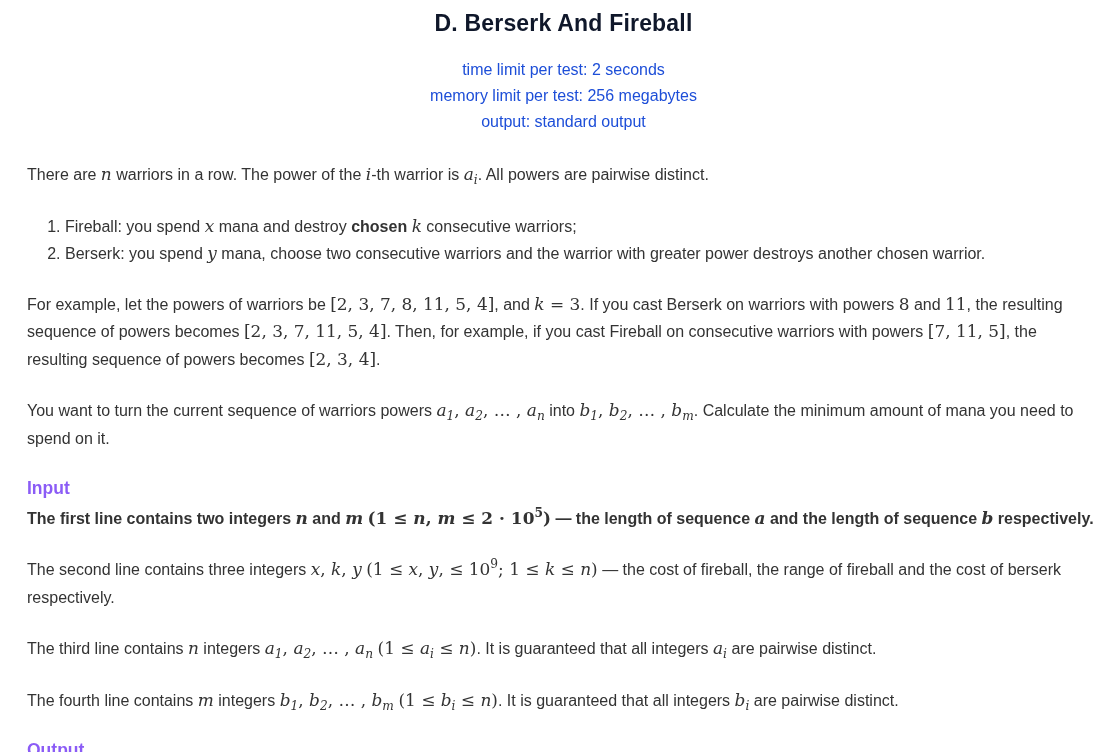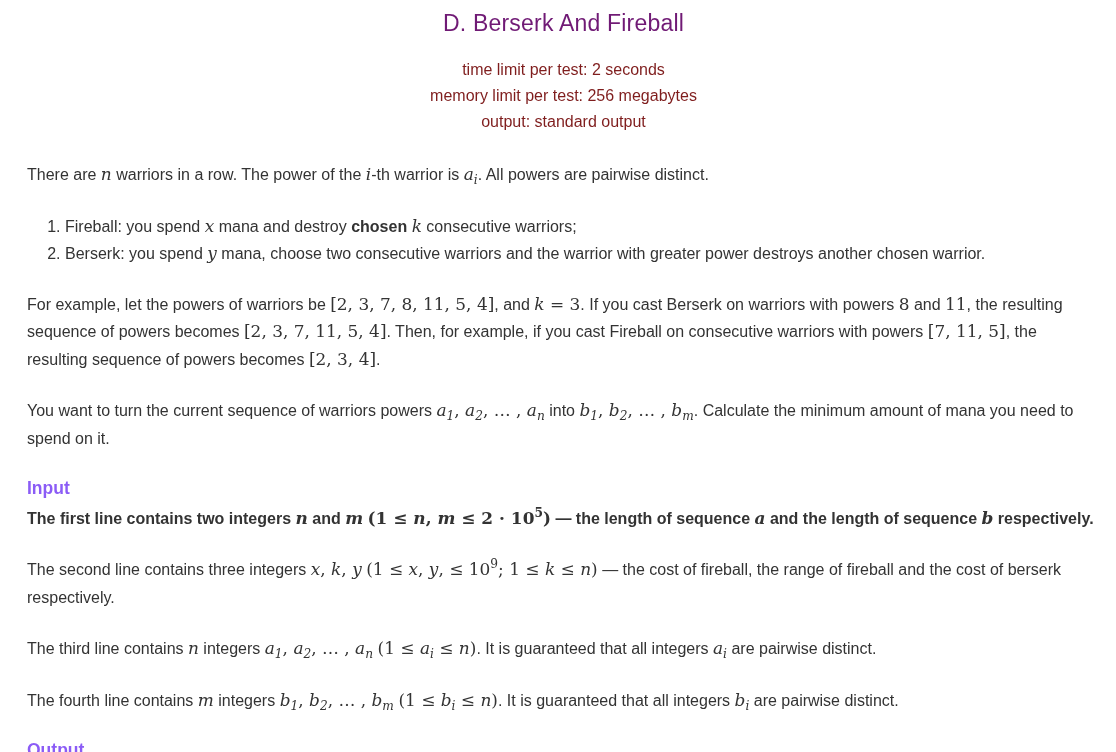--- a/index.html
+++ b/index.html
@@ -5,24 +5,24 @@
   html, body { margin: 0; padding: 0; background: #ffffff; }
   body {
     width: 1116px; height: 752px; overflow: hidden;
     color: #333333;
     font-family: "Liberation Sans", "DejaVu Sans", sans-serif;
     font-size: 16px;
   }
   .page { box-sizing: border-box; width: 1116px; padding: 4px 16px 0 27px; }
   .header { text-align: center; }
   .title {
-    font-size: 23px; color: #701a75; font-weight: 400;
+    font-size: 23px; color: #0f172a; font-weight: 700;
     margin: 6px 0 20px 0; letter-spacing: 0.2px;
   }
-  .limits { font-size: 16px; color: #7f1d1d; margin-bottom: 26px; }
+  .limits { font-size: 16px; color: #1d4ed8; margin-bottom: 26px; }
   .limits > div { line-height: 26px; }
   p { margin: 24px 0; line-height: 1.72; }
   ol { margin: 15px 0; padding-left: 38px; }
   ol li { line-height: 27px; }
   .sec-title {
     font-weight: bold; font-size: 17.5px; color: #8b5cf6;
     margin: 20px 0 2px 0; line-height: 1.4;
   }
   p.tight { margin: 4px 0 6px 0; font-weight: bold; }
   .mv, .mn {

